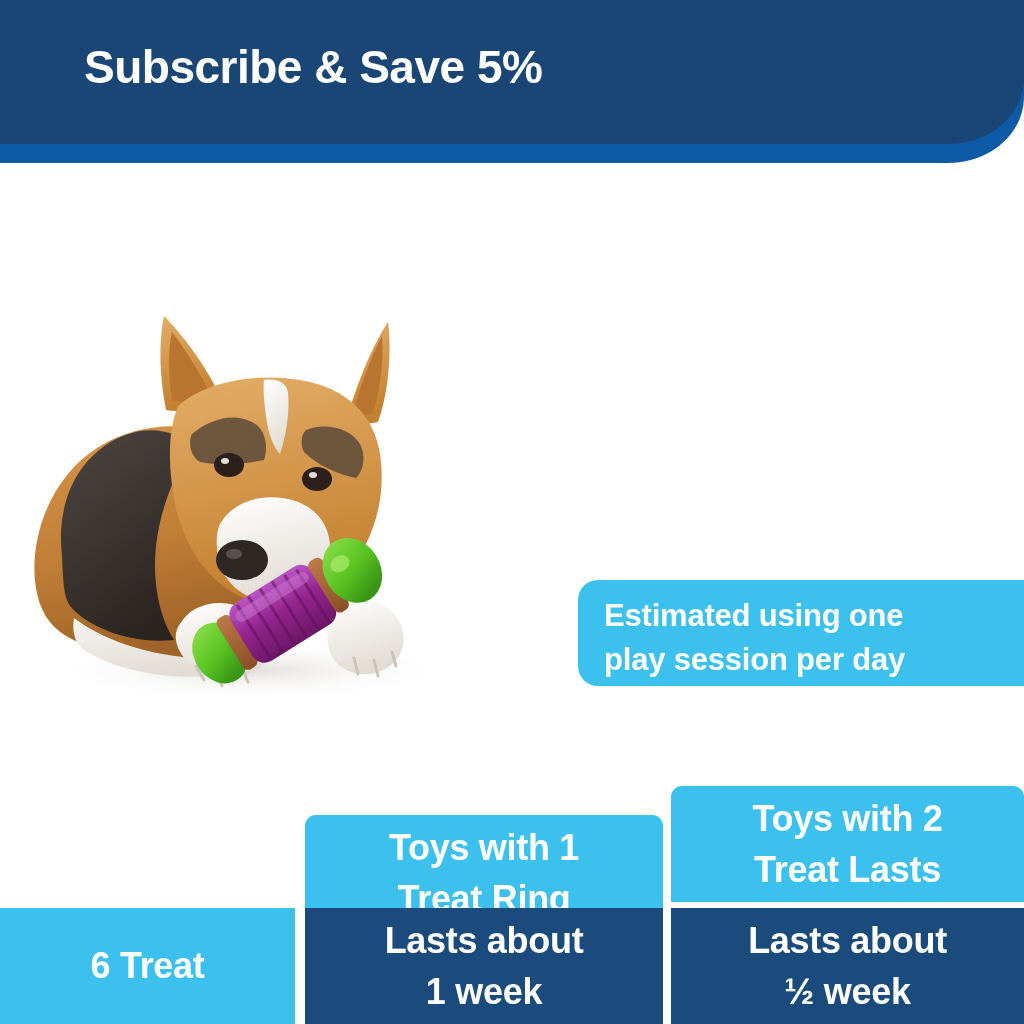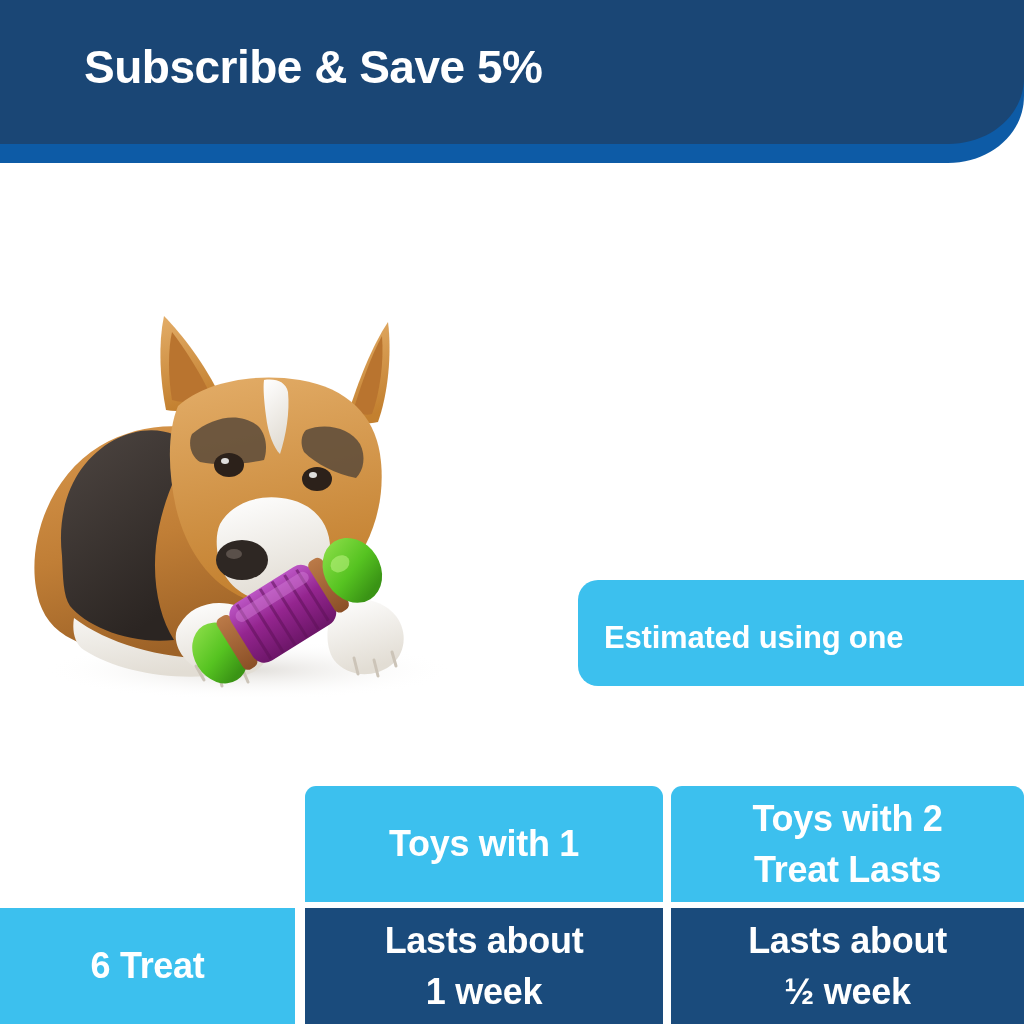--- a/index.html
+++ b/index.html
@@ -106,20 +106,21 @@
     letter-spacing: -0.3px;
   }
 
   
   .cell-corner { background: transparent; }
   #header-cell-0 { left: 0;     width: 295px; height: 116px; }
   #header-cell-1 {
     left: 305px; width: 358px; height: 116px;
     background: #3cc0ee;
     border-radius: 11px 11px 0 0;
+    margin-top: 29px;
   }
   #header-cell-2 {
     left: 671px; width: 353px; height: 116px;
     background: #3cc0ee;
     border-radius: 11px 11px 0 0;
   }
 
   
   #data-cell-0 { left: 0;     width: 295px; height: 116px; background: #3cc0ee; gap: 40px; }
   #data-cell-1 { left: 305px; width: 358px; height: 116px; background: #1a4b7c; }
@@ -248,29 +249,31 @@
       <rect x="228" y="304" width="84" height="12" rx="6" fill="#d27fd8" opacity="0.45"></rect>
       <rect x="316" y="300" width="16" height="60" rx="6" fill="url(#gTreat)"></rect>
       <ellipse cx="352" cy="330" rx="28" ry="34" fill="url(#gGreen)"></ellipse>
       <ellipse cx="345" cy="318" rx="10" ry="8" fill="#b6f07c" opacity="0.6"></ellipse>
     </g>
   </svg>
 </div>
 
 <div id="note-banner">
   <div class="note-line">Estimated using one</div>
+  <div class="note-line">play session per day</div>
 </div>
 
 <div id="comparison-table">
 
   <div class="table-row" id="header-row">
     <div class="cell cell-corner" id="header-cell-0"></div>
 
     <div class="cell" id="header-cell-1">
       <div class="cell-line">Toys with 1</div>
+      <div class="cell-line">Treat Ring</div>
     </div>
 
     <div class="cell" id="header-cell-2">
       <div class="cell-line">Toys with 2</div>
       <div class="cell-line">Treat Lasts</div>
     </div>
   </div>
 
   <div class="table-row" id="data-row">
     <div class="cell" id="data-cell-0">

